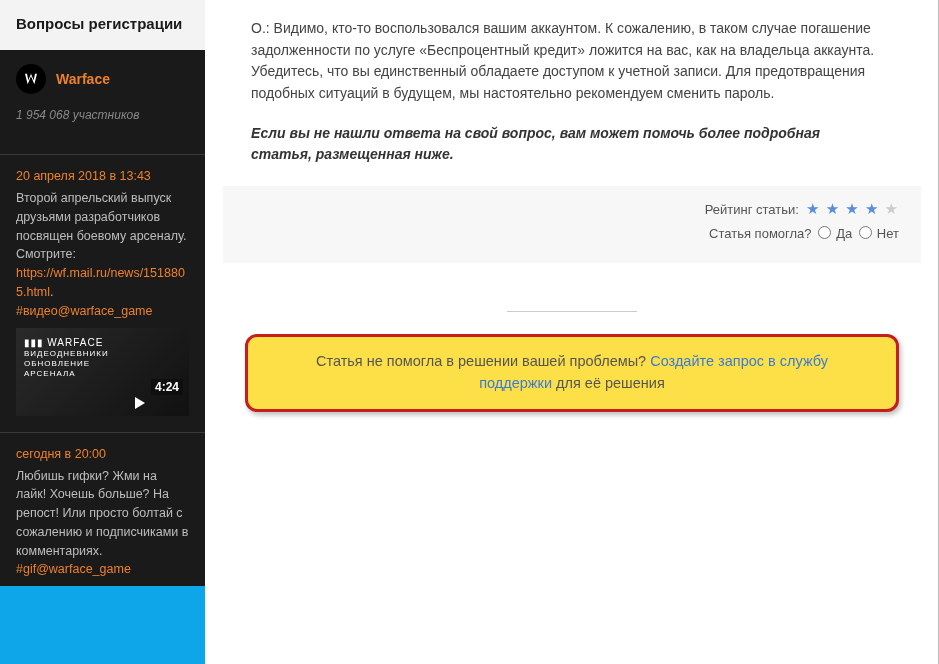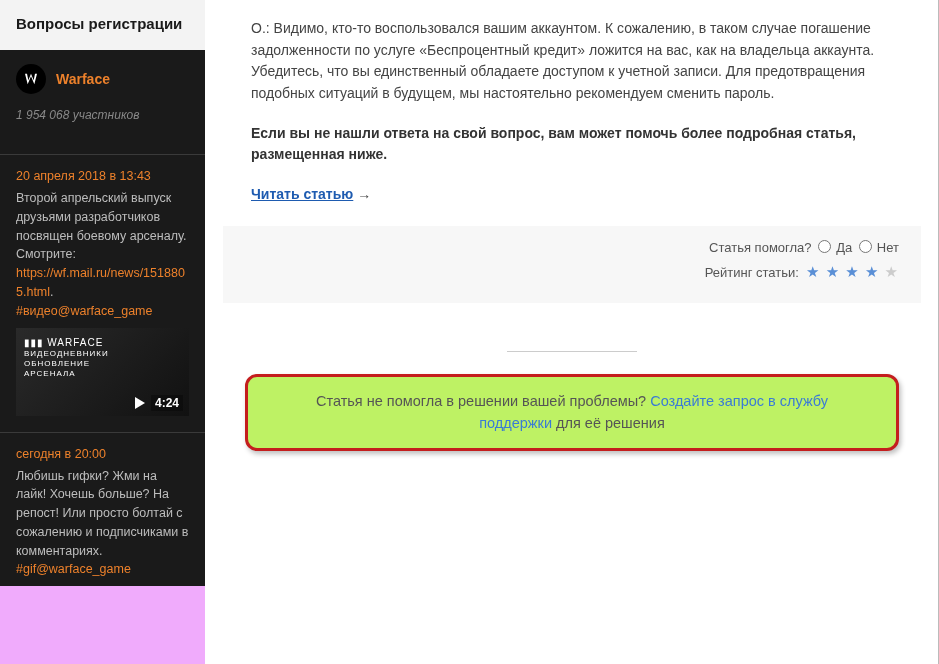--- a/index.html
+++ b/index.html
@@ -1,54 +1,54 @@
 <!DOCTYPE html>
 <html><head>
 <meta charset="utf-8">
 <style>
 * { box-sizing: border-box; margin: 0; padding: 0; }
 body { font-family: Arial, Helvetica, sans-serif; font-size: 14px; background: #f3f3f3; color: #333; width: 939px; height: 664px; overflow: hidden; }
 .container { display: flex; height: 100%; }
-.sidebar { width: 205px; background: #f0abfc; }
+.sidebar { width: 205px; background: #0ea5e9; }
 .sidebar-title { background: #f3f3f3; padding: 15px 16px 18px; font-weight: bold; font-size: 15px; color: #1a1a1a; }
 .widget { background: #1a1a1a; color: #bbb; padding: 14px 16px 10px; font-size: 13px; }
 .widget-header { display: flex; align-items: center; gap: 10px; margin-bottom: 14px; }
 .widget-logo { width: 30px; height: 30px; background: #000; border-radius: 50%; display: flex; align-items: center; justify-content: center; }
 .widget-logo svg { fill: #fff; }
 .widget-name { color: #ed812b; font-weight: bold; font-size: 14px; }
 .widget-subs { color: #888; font-size: 12px; margin-bottom: 32px; font-style: italic; }
 .post-date { color: #ed812b; font-size: 12.5px; font-weight: normal; margin-bottom: 6px; }
 .post-text { color: #bdbdbd; font-size: 12.5px; line-height: 1.5; margin-bottom: 2px; word-wrap: break-word; }
 .post-link { color: #ed812b; text-decoration: none; }
 .post-tag { color: #ed812b; font-size: 12.5px; }
 .video-thumb { position: relative; width: 173px; height: 88px; background: #222; margin-top: 10px; margin-bottom: 16px; overflow: hidden; }
 .video-thumb-inner { position: absolute; inset: 0; background: linear-gradient(135deg,#2a2a2a, #111); }
 .video-thumb .logo-overlay { position: absolute; top:8px; left:8px; color:#fff; font-size:8px; letter-spacing:1px; line-height:1.3; text-align:left; }
 .video-thumb .logo-overlay .top { font-weight:normal; font-size:10px;}
 .video-thumb .play { position: absolute; right: 44px; bottom: 7px; width:0;height:0; border-left:10px solid #fff; border-top:6px solid transparent; border-bottom:6px solid transparent; }
-.video-thumb .dur { position: absolute; right: 6px; bottom: 5px; background: rgba(0,0,0,0.3); color: #fff; font-size: 12px; padding:1px 4px; font-weight:bold;}
+.video-thumb .dur { position: absolute; right: 6px; bottom: 21px; background: rgba(0,0,0,0.3); color: #fff; font-size: 12px; padding:1px 4px; font-weight:bold;}
 .video-thumb.gif .gif-label { position:absolute; left:6px; bottom:6px; color:#fff; font-size:11px; font-weight:bold; }
 .video-thumb.gif .gif-bg { position:absolute; inset:0; background: linear-gradient(180deg, #4a5a6a 0%, #1a2a2a 40%, #3a1a1a 100%); }
 .video-thumb.gif .play-center { position:absolute; top:50%; left:50%; transform:translate(-50%,-50%); width:32px;height:32px; background:rgba(0,0,0,0.5); border-radius:50%;}
 .video-thumb.gif .play-center::after { content:''; position:absolute; top:50%; left:55%; transform:translate(-50%,-50%); width:0;height:0; border-left:10px solid #fff; border-top:7px solid transparent; border-bottom:7px solid transparent;}
 .divider { border-top: 1px solid #3a3a3a; margin: 0 -16px 14px; }
 .main { flex:1; background: #fff; padding: 18px; position: relative; }
 .article-body { padding: 0 22px 0 28px; color:#444; font-size:14px; line-height:1.55; max-width: 680px;}
 .article-body p { margin-bottom: 18px; }
-.article-body p.bold { font-weight: bold; color:#333;}
+.article-body p.bold { font-weight: bold; font-style: italic; color:#333;}
 .read-link { color:#1e5bb0; font-weight:bold; text-decoration:underline; cursor:pointer; }
 .read-arrow { color:#444; font-weight:normal; text-decoration:none; margin-left:4px;}
 .feedback { background:#f7f7f7; margin-top:20px; padding:14px 22px; text-align:right; color:#555; font-size:13px; }
 .feedback-row { margin-bottom:8px; }
 .feedback-row label { margin-left:4px; }
 .stars { color:#5a8fd6; letter-spacing:1px; font-size:15px;}
 .stars .dim { color:#ccc;}
 .sep-line { width: 130px; height:1px; background:#ccc; margin: 48px auto 22px;}
 .callout-wrap { padding: 0 22px; }
-.callout { border: 3px solid #c41e1e; border-radius: 12px; padding: 14px 30px; text-align:center; color:#555; font-size:14.5px; line-height:1.5; box-shadow: 2px 3px 5px rgba(0,0,0,0.25); background:#bef264; }
+.callout { border: 3px solid #c41e1e; border-radius: 12px; padding: 14px 30px; text-align:center; color:#555; font-size:14.5px; line-height:1.5; box-shadow: 2px 3px 5px rgba(0,0,0,0.25); background:#fde047; }
 .callout a { color:#3a7bd5; text-decoration:none; cursor:pointer; }
 .right-border { position:absolute; right:0; top:0; width:1px; height:100%; background:#bbb;}
 input[type=radio]{ margin:0 1px 0 3px; vertical-align:-1px;}
 </style>
 </head>
 <body>
 
 <div class="container">
   <div class="sidebar">
     <div class="sidebar-title">Вопросы регистрации</div>
@@ -92,34 +92,31 @@
         <div class="post-tag">#gif@warface_game</div>
       </div>
 
     </div>
   </div>
 
   <div class="main">
     <div class="article-body">
       <p>О.: Видимо, кто-то воспользовался вашим аккаунтом. К сожалению, в таком случае погашение задолженности по услуге «Беспроцентный кредит» ложится на вас, как на владельца аккаунта. Убедитесь, что вы единственный обладаете доступом к учетной записи. Для предотвращения подобных ситуаций в будущем, мы настоятельно рекомендуем сменить пароль.</p>
       <p class="bold">Если вы не нашли ответа на свой вопрос, вам может помочь более подробная статья, размещенная ниже.</p>
-      <p>
-        <a class="read-link">Читать статью</a><span class="read-arrow">→</span>
-      </p>
     </div>
 
     <div class="feedback">
       <div class="feedback-row">
+        <span>Рейтинг статьи:</span>
+        &nbsp;<span class="stars">★ ★ ★ ★ <span class="dim">★</span></span>
+      </div>
+      <div class="feedback-row">
         <span>Статья помогла?</span>
         <input type="radio" name="h" style=""><label>Да</label>
         <input type="radio" name="h" style=""><label>Нет</label>
-      </div>
-      <div class="feedback-row">
-        <span>Рейтинг статьи:</span>
-        &nbsp;<span class="stars">★ ★ ★ ★ <span class="dim">★</span></span>
       </div>
     </div>
 
     <div class="sep-line"></div>
 
     <div class="callout-wrap">
       <div class="callout">
         <span>Статья не помогла в решении вашей проблемы? </span><a>Создайте запрос в службу поддержки</a><span> для её решения</span>
       </div>
     </div>

